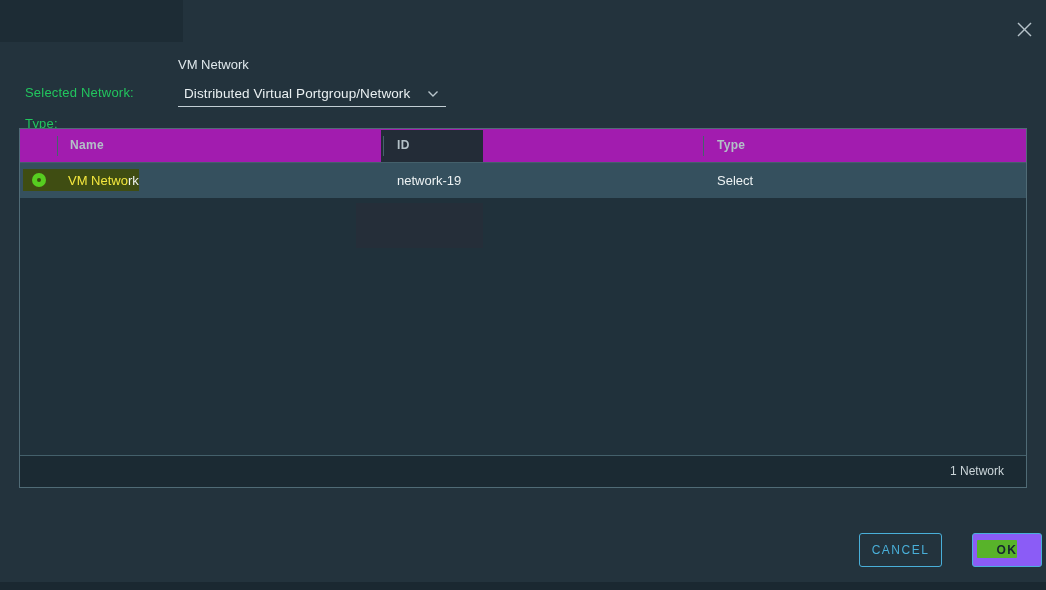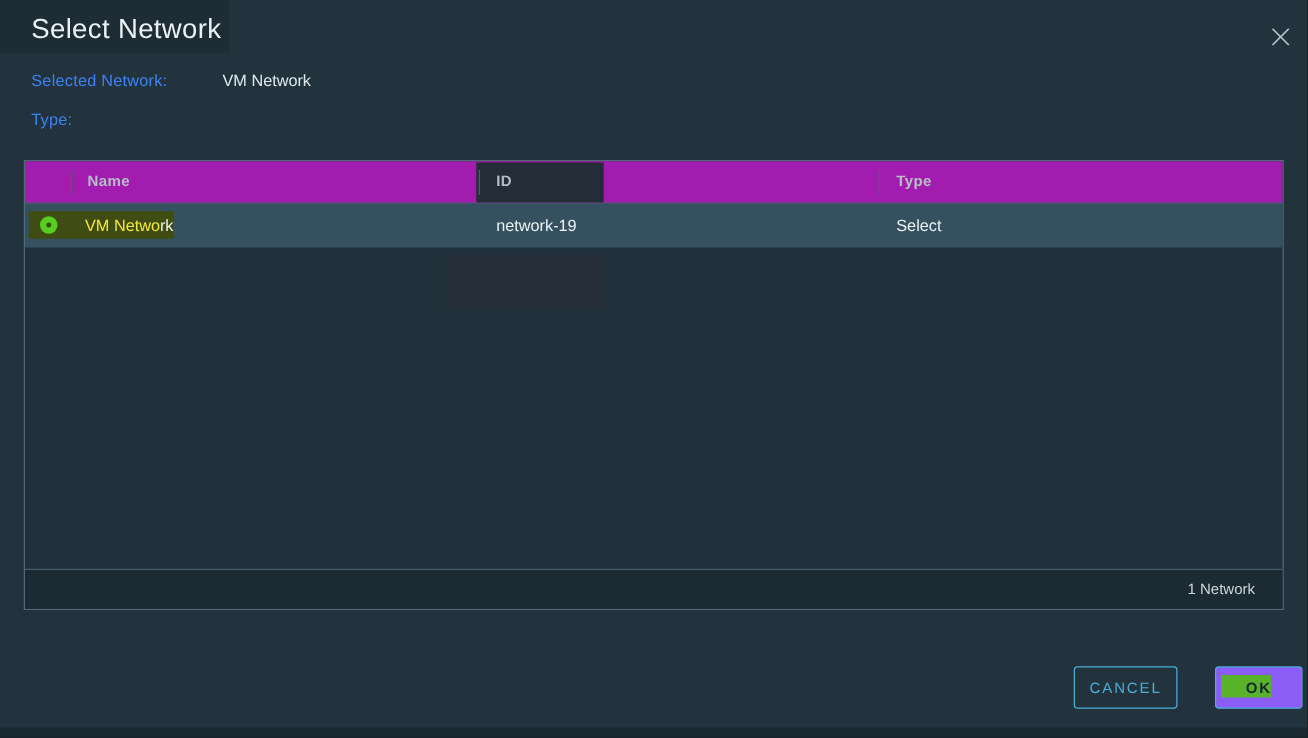--- a/index.html
+++ b/index.html
@@ -10,21 +10,21 @@
     -webkit-font-smoothing:antialiased;
   }
   .abs{position:absolute;}
 
   
   .title-ghost{left:0;top:0;width:183px;height:42px;background:#1d2c35;}
   .dialog-title{left:25px;top:10px;font-size:22px;font-weight:400;letter-spacing:.3px;color:#ecf2f4;}
   .close-btn{left:1012px;top:17px;width:24px;height:24px;display:flex;align-items:center;justify-content:center;cursor:pointer;background:none;border:none;padding:0;}
 
   
-  .form-label{font-size:13px;color:#3b82f6;letter-spacing:.2px;}
+  .form-label{font-size:13px;color:#22c55e;letter-spacing:.2px;margin-top:28px;}
   .form-value{font-size:13px;color:#dfe8ec;}
   .lbl-selected{left:25px;top:57px;}
   .val-selected{left:178px;top:57px;}
   .lbl-type{left:25px;top:88px;}
   .combobox{
     left:178px;top:84px;width:268px;height:23px;box-sizing:border-box;
     border-bottom:1px solid #c2ced4;
     display:flex;align-items:center;justify-content:space-between;
     padding:0 7px 3px 6px;cursor:pointer;
   }
@@ -70,32 +70,37 @@
   .btn-ok span{position:relative;z-index:1;}
 
   .bottom-strip{left:0;top:582px;width:1046px;height:8px;background:#1a2831;}
 </style>
 </head>
 <body>
 
 <div class="canvas">
 
   <div class="abs title-ghost"></div>
-  <div class="abs dialog-title">Select Network</div>
   <button class="abs close-btn">
     <svg width="17" height="17" viewBox="0 0 17 17">
       <line x1="2" y1="2" x2="15" y2="15" stroke="#b5c2c9" stroke-width="1.4"></line>
       <line x1="15" y1="2" x2="2" y2="15" stroke="#b5c2c9" stroke-width="1.4"></line>
     </svg>
   </button>
 
   <div class="abs form-label lbl-selected">Selected Network:</div>
   <div class="abs form-value val-selected">VM Network</div>
 
   <div class="abs form-label lbl-type">Type:</div>
+  <div class="abs combobox">
+    <span class="combobox-text">Distributed Virtual Portgroup/Network</span>
+    <svg width="12" height="8" viewBox="0 0 12 8">
+      <polyline points="1.5,1.5 6,6 10.5,1.5" fill="none" stroke="#b9c6cc" stroke-width="1.4"></polyline>
+    </svg>
+  </div>
 
   <div class="abs grid">
 
     <div class="grid-header">
       <div class="abs ghost-a"></div>
       <div class="col-sep sep1"></div>
       <div class="col-sep sep2"></div>
       <div class="col-sep sep3"></div>
       <div class="col-label col-name">Name</div>
       <div class="col-label col-id">ID</div>

